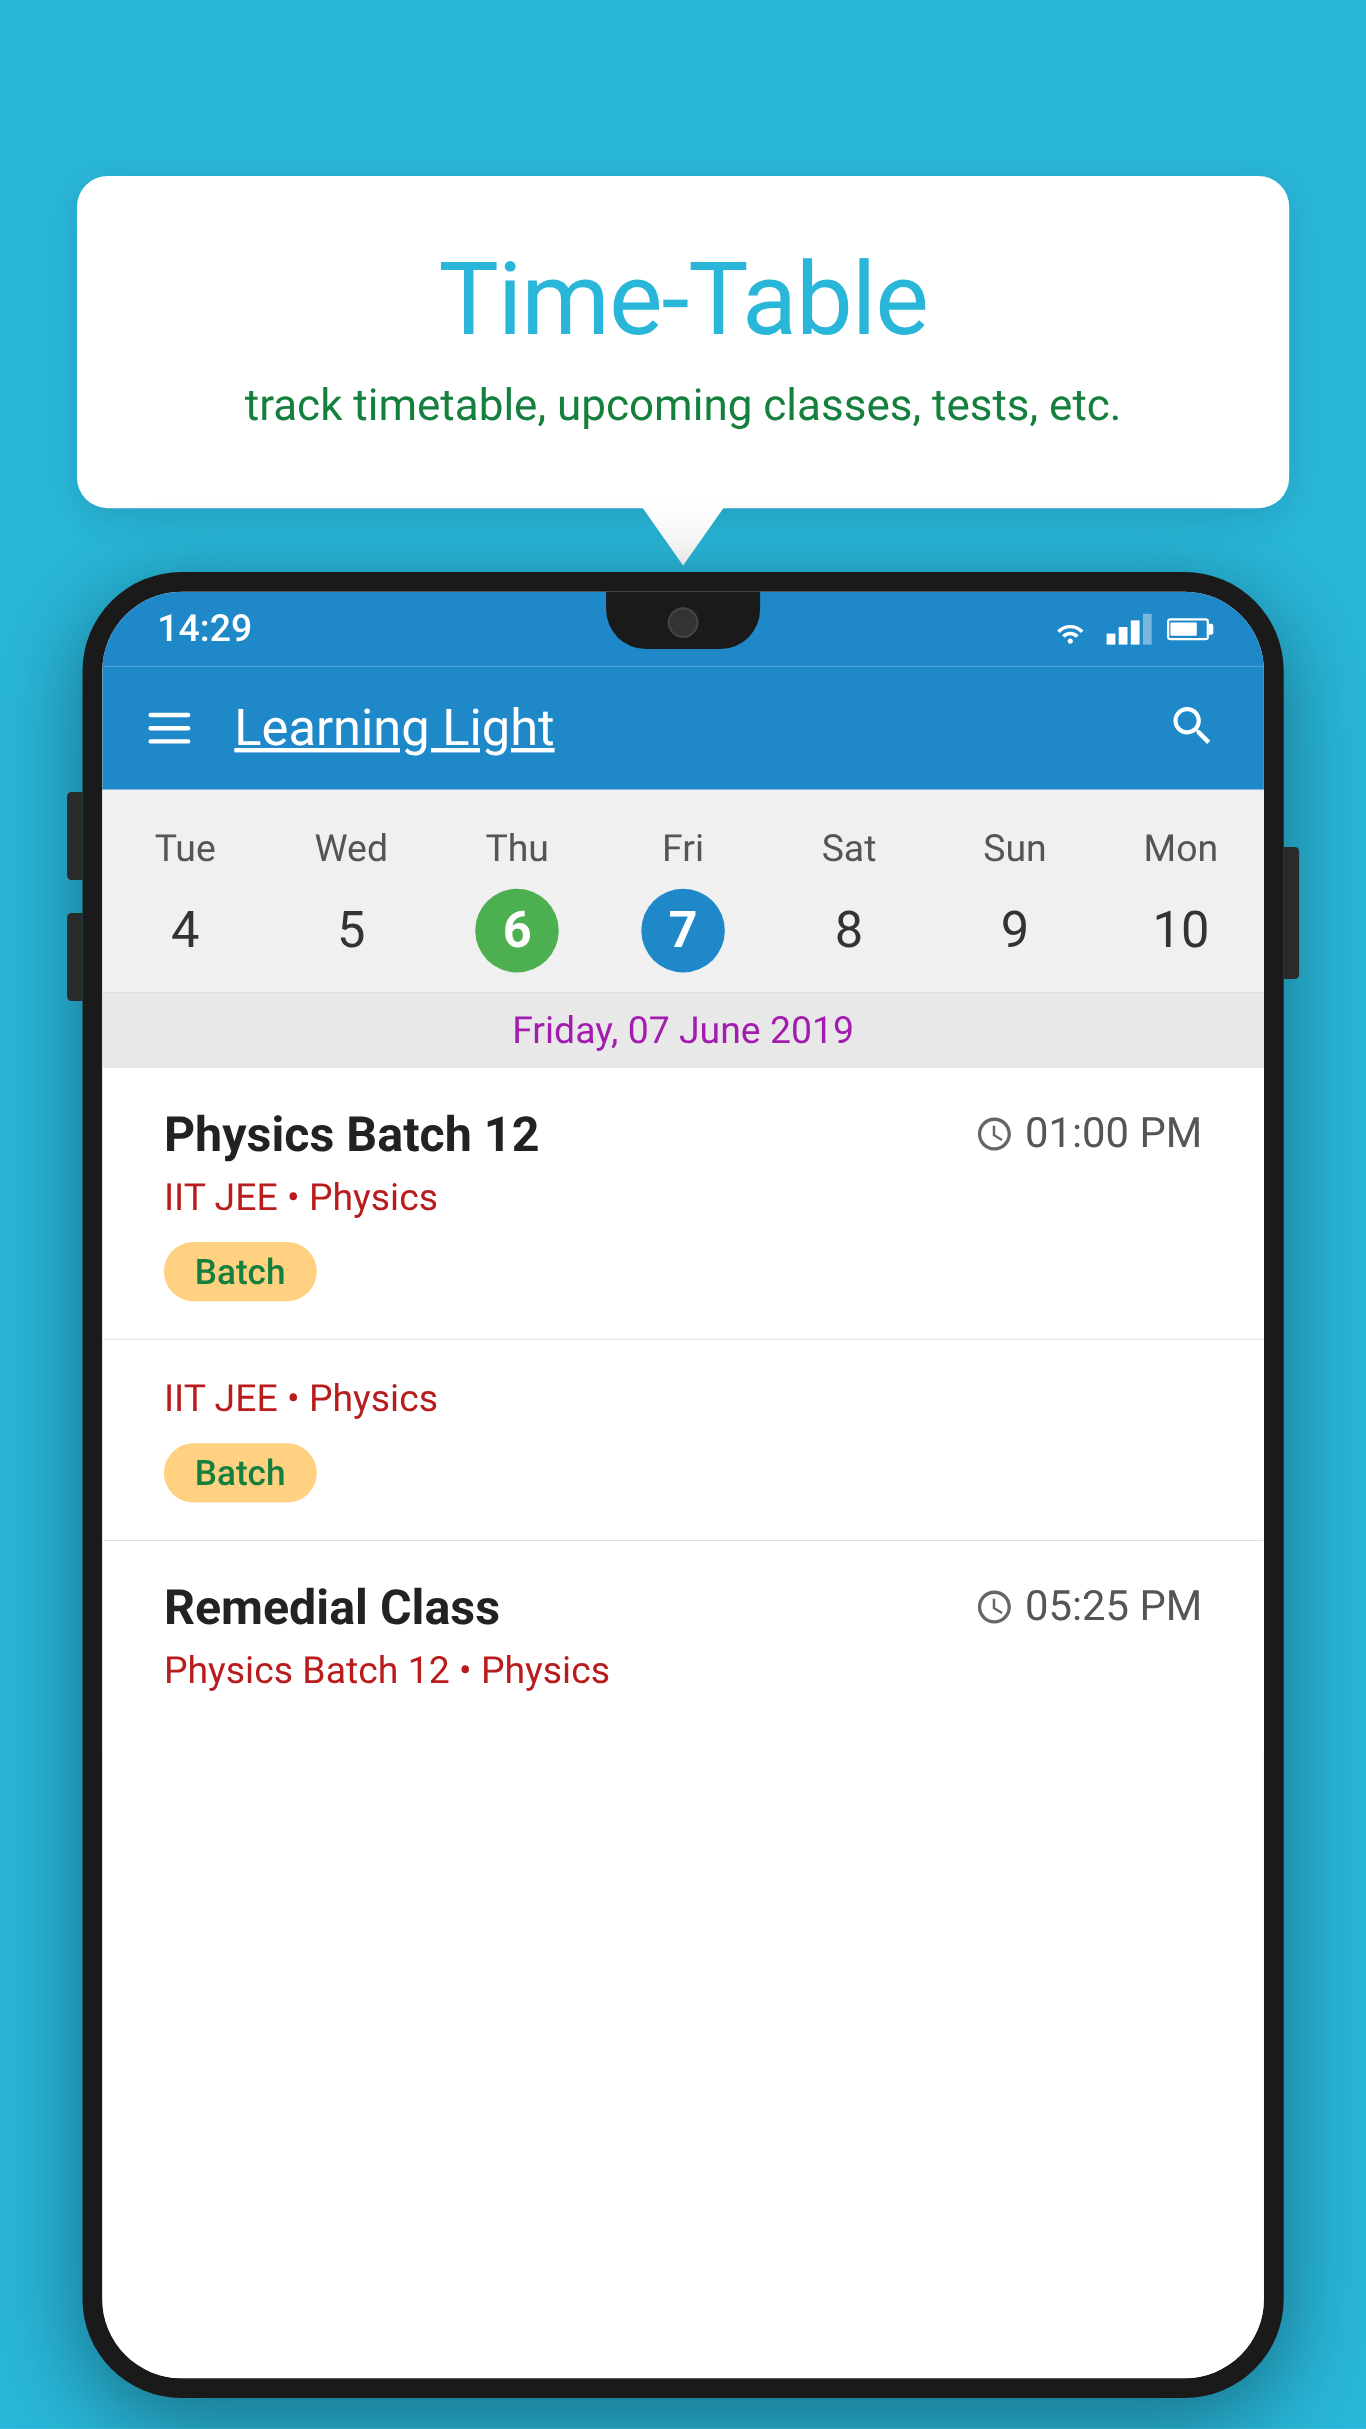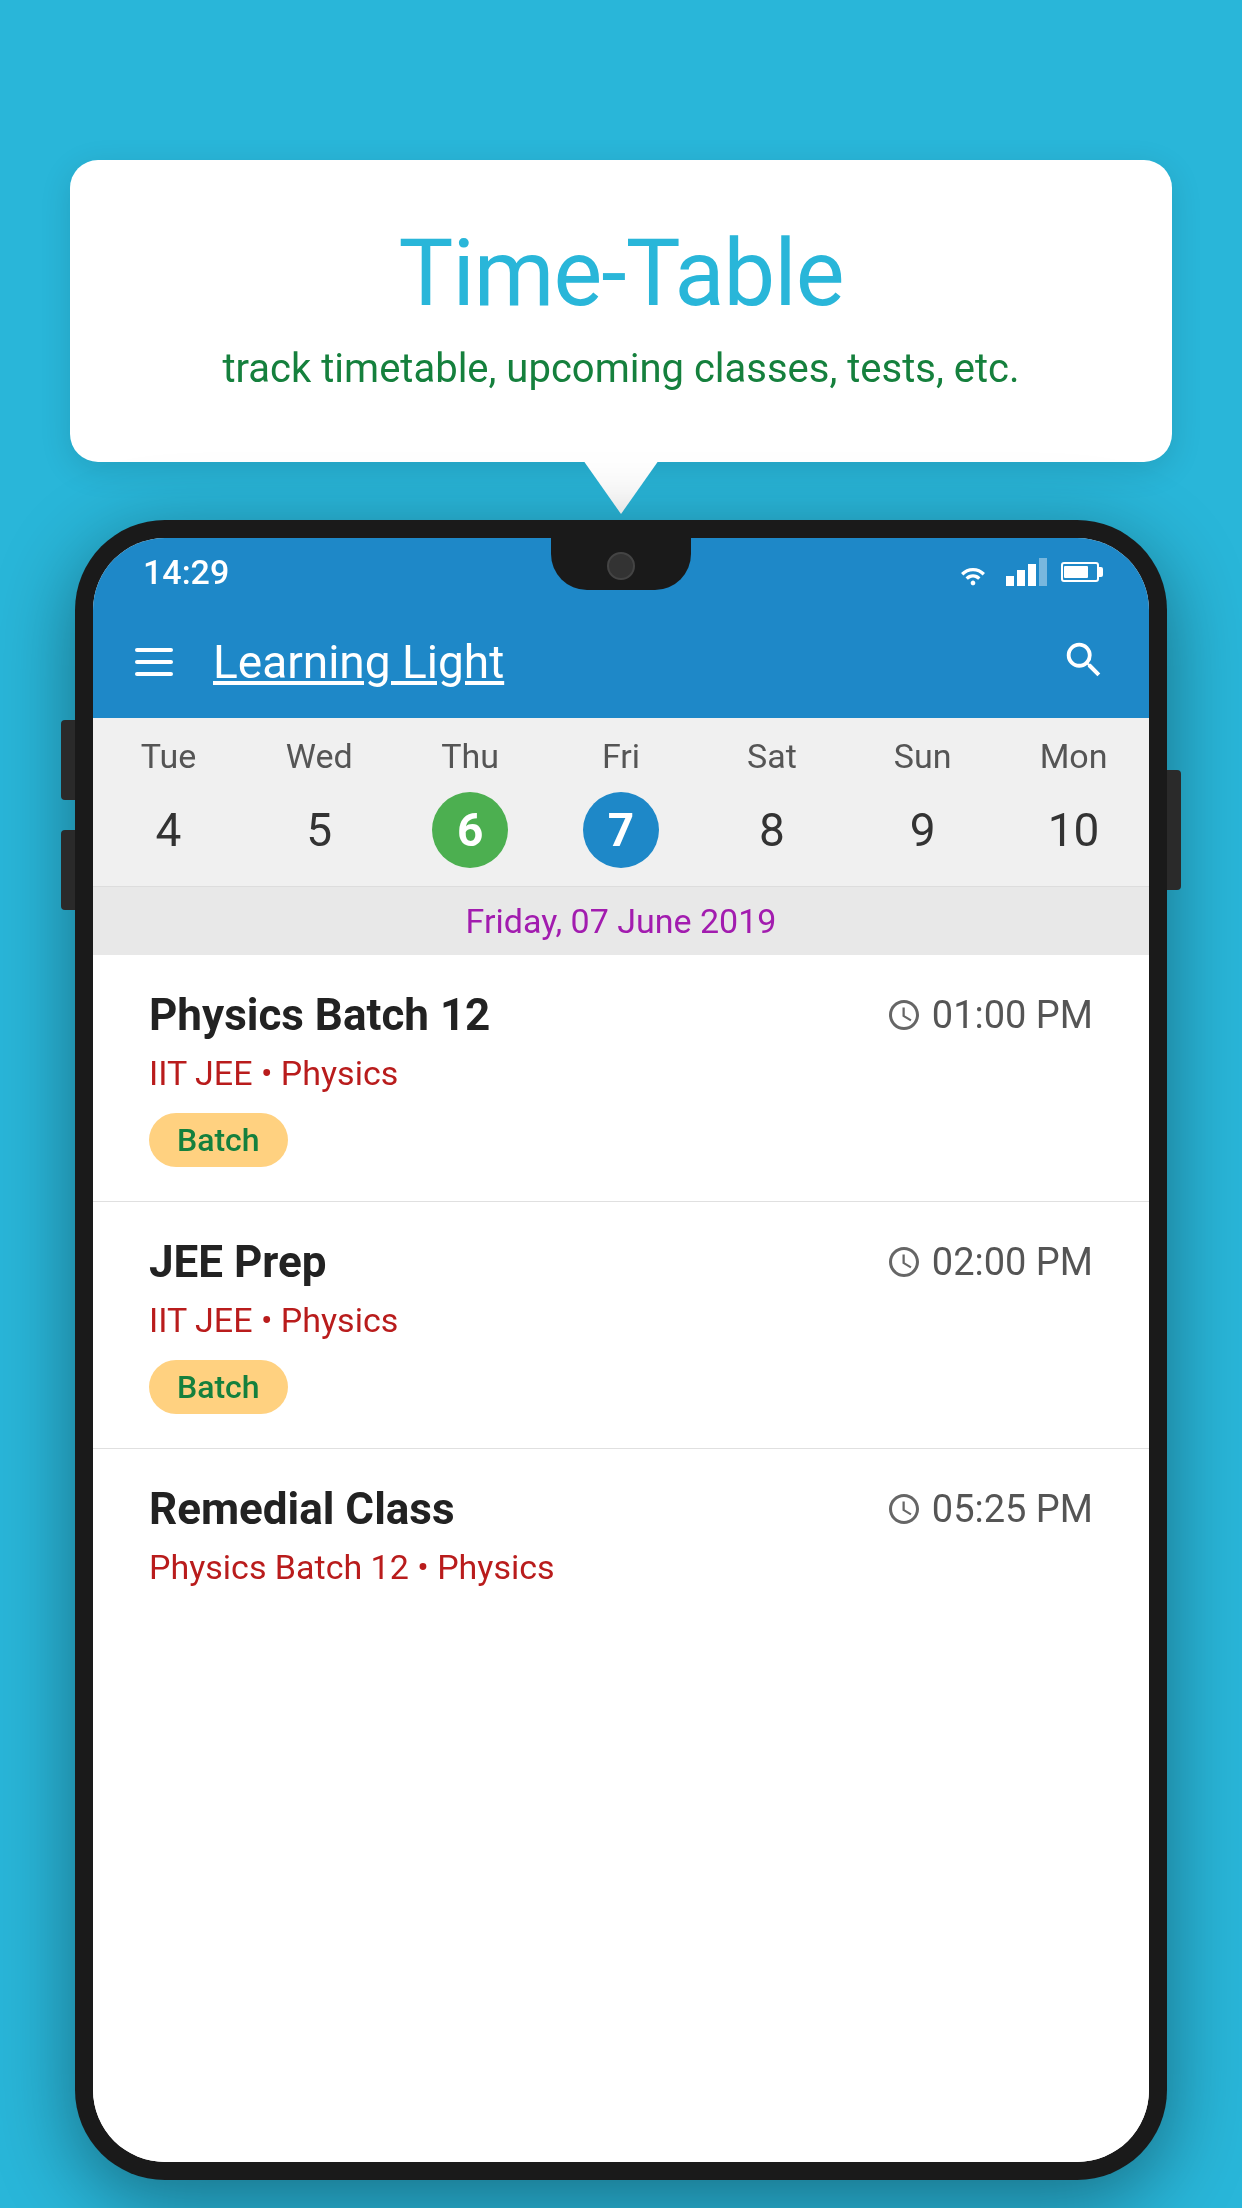--- a/index.html
+++ b/index.html
@@ -240,21 +240,21 @@
 
     
     .calendar-section {
       background: #f0f0f0;
       flex-shrink: 0;
     }
 
     .day-names-row {
       display: flex;
       background: #f0f0f0;
-      padding: 18px 0 8px;
+      padding: 34px 0 8px;
     }
 
     .day-name {
       flex: 1;
       text-align: center;
       font-size: 34px;
       color: #555;
       font-weight: 400;
     }
 
@@ -483,29 +483,20 @@
                 <path d="M12 2C6.48 2 2 6.48 2 12s4.48 10 10 10 10-4.48 10-10S17.52 2 12 2zm0 18c-4.41 0-8-3.59-8-8s3.59-8 8-8 8 3.59 8 8-3.59 8-8 8zm.5-13H11v6l5.25 3.15.75-1.23-4.5-2.67V7z"></path>
               </svg>
               <span>01:00 PM</span>
             </div>
           </div>
           <div class="schedule-subtitle">IIT JEE • Physics</div>
           <div class="badge">Batch</div>
         </div>
 
         <div class="schedule-item">
-          <div class="schedule-item-header">
-            <div class="schedule-title">JEE Prep</div>
-            <div class="schedule-time">
-              <svg class="clock-icon-svg" viewBox="0 0 24 24" fill="#666">
-                <path d="M12 2C6.48 2 2 6.48 2 12s4.48 10 10 10 10-4.48 10-10S17.52 2 12 2zm0 18c-4.41 0-8-3.59-8-8s3.59-8 8-8 8 3.59 8 8-3.59 8-8 8zm.5-13H11v6l5.25 3.15.75-1.23-4.5-2.67V7z"></path>
-              </svg>
-              <span>02:00 PM</span>
-            </div>
-          </div>
           <div class="schedule-subtitle">IIT JEE • Physics</div>
           <div class="badge">Batch</div>
         </div>
 
         <div class="schedule-item" style="border-bottom:none;">
           <div class="schedule-item-header">
             <div class="schedule-title">Remedial Class</div>
             <div class="schedule-time">
               <svg class="clock-icon-svg" viewBox="0 0 24 24" fill="#666">
                 <path d="M12 2C6.48 2 2 6.48 2 12s4.48 10 10 10 10-4.48 10-10S17.52 2 12 2zm0 18c-4.41 0-8-3.59-8-8s3.59-8 8-8 8 3.59 8 8-3.59 8-8 8zm.5-13H11v6l5.25 3.15.75-1.23-4.5-2.67V7z"></path>

